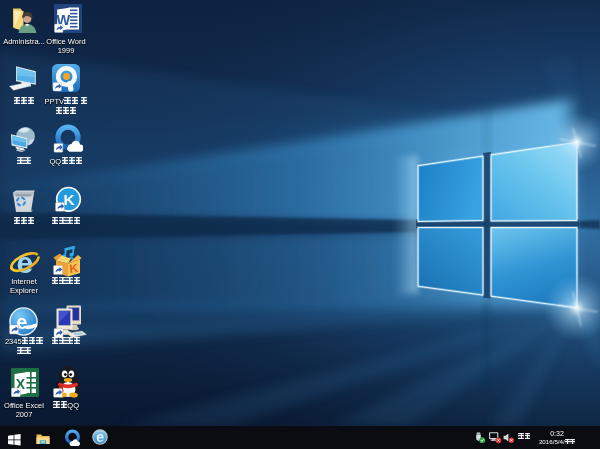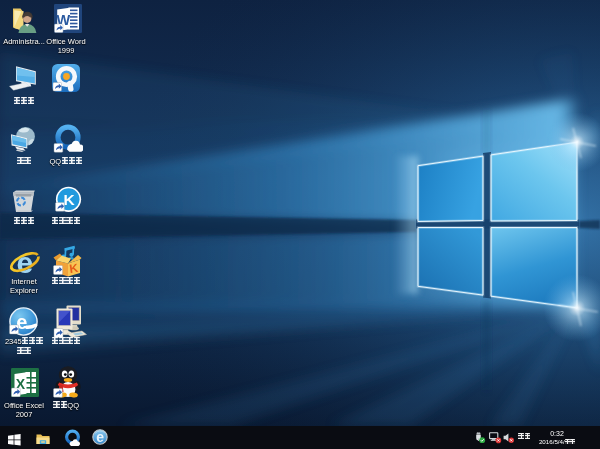--- a/index.html
+++ b/index.html
@@ -350,20 +350,21 @@
 <ellipse cx="20.5" cy="32" rx="4.4" ry="2.4" fill="#f6ab1a" transform="rotate(8 20.5 32)"></ellipse>
 <g>
         <rect x="0.5" y="25.5" width="8.8" height="8.8" rx="1" fill="#fff" stroke="#9aa4ac" stroke-width="0.4"></rect>
 <path d="M2.5,32.2 q0.2,-3.6 3.9,-3.9 l0,-1.7 2.7,2.7 -2.7,2.7 0,-1.7 q-2.7,0.3 -3.9,1.9 z" fill="#2f5fb0"></path>
       </g>
 </svg>
 <div class="lbl" style="left:-6px;top:36.5px;width:60px">Administra...</div>
 <div class="lbl" style="left:36px;top:36.5px;width:60px">Office Word
 1999</div>
 <div class="lbl" style="left:-6px;top:96.5px;width:60px"><span class="cj"></span><span class="cj"></span><span class="cj"></span></div>
+<div class="lbl" style="left:32px;top:96.5px;width:68px">PPTV<span class="cj"></span><span class="cj"></span> <span class="cj"></span><br><span class="cj"></span><span class="cj"></span><span class="cj"></span></div>
 <div class="lbl" style="left:-6px;top:156.5px;width:60px"><span class="cj"></span><span class="cj"></span></div>
 <div class="lbl" style="left:36px;top:156.5px;width:60px">QQ<span class="cj"></span><span class="cj"></span><span class="cj"></span></div>
 <div class="lbl" style="left:-6px;top:216.5px;width:60px"><span class="cj"></span><span class="cj"></span><span class="cj"></span></div>
 <div class="lbl" style="left:36px;top:216.5px;width:60px"><span class="cj"></span><span class="cj"></span><span class="cj"></span><span class="cj"></span></div>
 <div class="lbl" style="left:-6px;top:276.5px;width:60px">Internet
 Explorer</div>
 <div class="lbl" style="left:36px;top:276.5px;width:60px"><span class="cj"></span><span class="cj"></span><span class="cj"></span><span class="cj"></span></div>
 <div class="lbl" style="left:-7px;top:336.5px;width:62px">2345<span class="cj"></span><span class="cj"></span><span class="cj"></span><br><span class="cj"></span><span class="cj"></span></div>
 <div class="lbl" style="left:36px;top:336.5px;width:60px"><span class="cj"></span><span class="cj"></span><span class="cj"></span><span class="cj"></span></div>
 <div class="lbl" style="left:-6px;top:400.5px;width:60px">Office Excel

